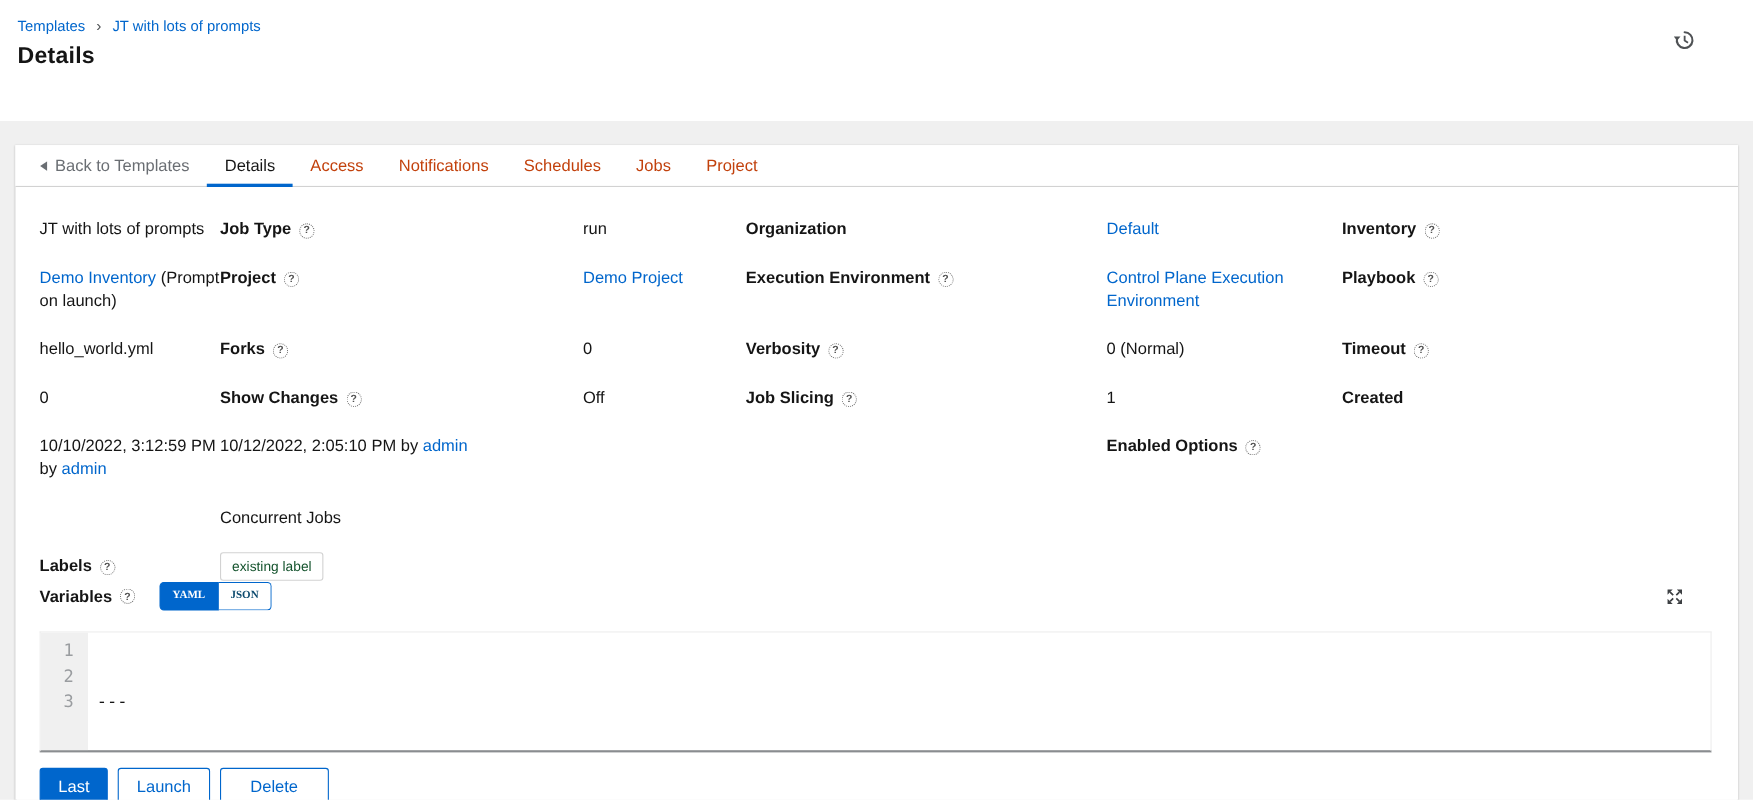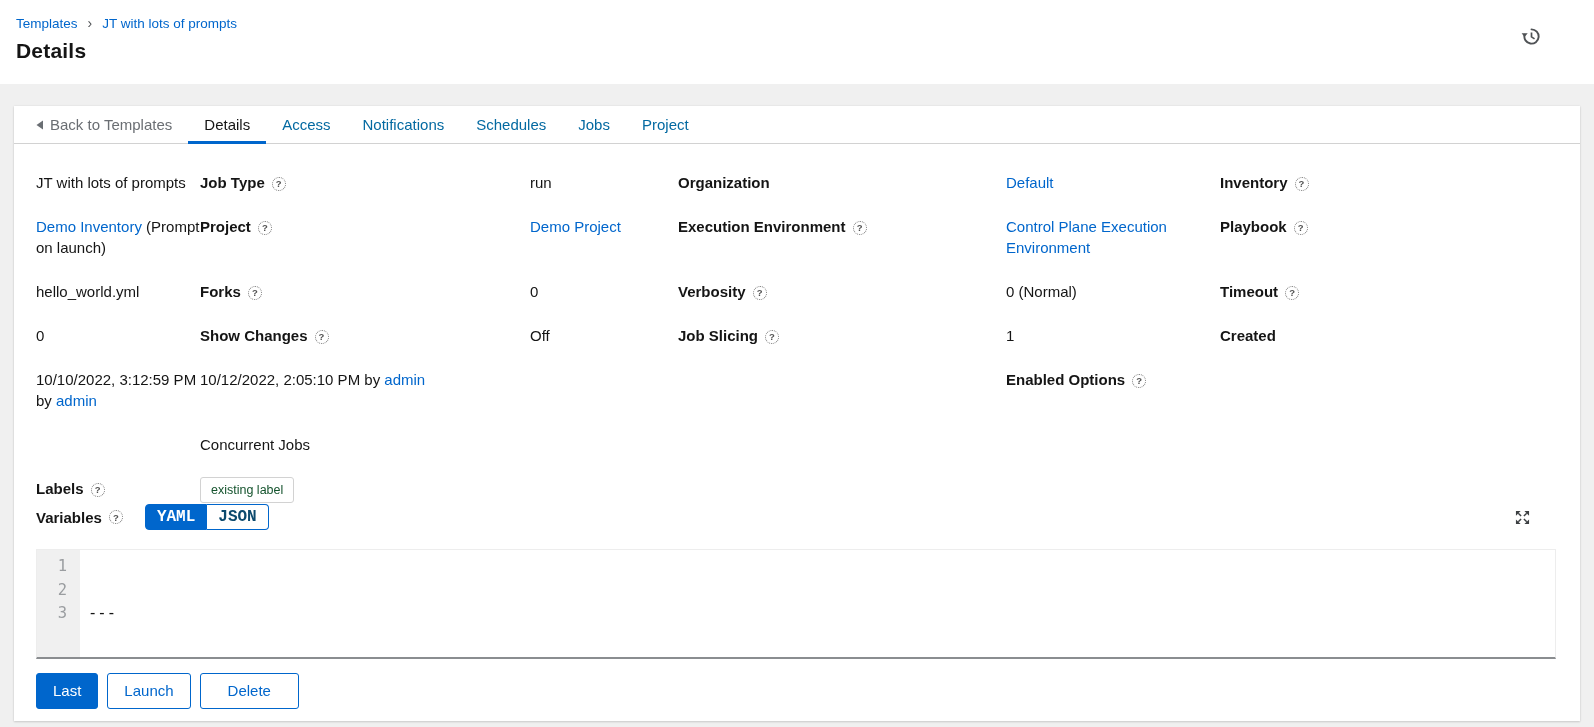--- a/index.html
+++ b/index.html
@@ -9,21 +9,21 @@
     background:#f0f0f0;
     font-family:"Liberation Sans", sans-serif;
     color:#151515;
     overflow:hidden;
   }
   a { text-decoration:none; color:#0066cc; cursor:pointer; }
 
   
   .page-header {
     background:#ffffff;
-    height:84px;
+    height:110px;
     padding:15px 16px 0 16px;
     position:relative;
   }
   .breadcrumb { font-size:13.5px; display:flex; align-items:center; }
   .breadcrumb .sep { color:#4f5255; margin:0 10px; font-size:14px; }
   .page-title {
     font-size:21px; font-weight:700; margin:8px 0 0 0; color:#151515;
     letter-spacing:.2px;
   }
   .history-btn {
@@ -50,21 +50,21 @@
   .tab-back {
     display:flex; align-items:center; gap:7px;
     border:none; background:none; cursor:pointer;
     font-size:15px; color:#6a6e73; padding:0 16px 0 0;
     font-family:inherit;
   }
   .tab {
     position:relative;
     display:flex; align-items:center;
     border:none; background:none; cursor:pointer;
-    font-size:15px; color:#0369a1; padding:0 16px;
+    font-size:15px; color:#c2410c; padding:0 16px;
     font-family:inherit;
   }
   .tab.active { color:#151515; }
   .tab.active::after {
     content:""; position:absolute; left:0; right:0; bottom:-1px;
     height:3px; background:#0066cc;
   }
 
   .card-body { padding:28px 24px 12px 22px; }
 
@@ -101,21 +101,21 @@
 
   
   .variables-row {
     display:flex; align-items:center;
     margin:1px 0 0 0;
     font-size:15px;
   }
   .variables-label { font-weight:700; white-space:nowrap;text-align:center; }
   .toggle-group { display:inline-flex; margin-left:22px; }
   .toggle-opt {
-    font-family:Liberation Mono, monospace; font-size:16px; font-weight:700;
+    font-family:Liberation Serif, serif; font-size:10px; font-weight:700;
     padding:5px 11px; line-height:14px; cursor:pointer;
   }
   .toggle-opt.sel {
     background:#0066cc; color:#fff; border:1px solid #0066cc;
     border-radius:4px 0 0 4px;
   }
   .toggle-opt.unsel {
     background:#fff; color:#0c4a6e; border:1px solid #0066cc; border-left:none;
     border-radius:0 4px 4px 0;
   }

